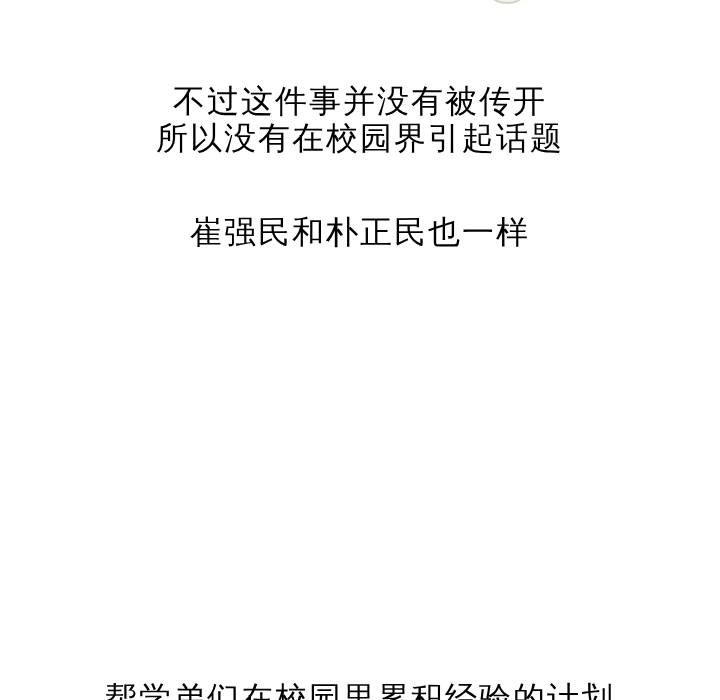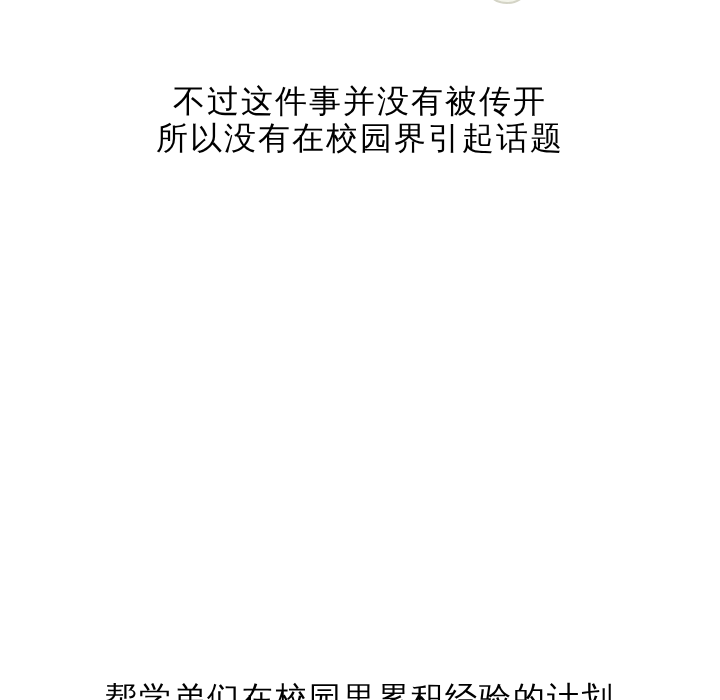--- a/index.html
+++ b/index.html
@@ -53,17 +53,18 @@
 <body>
 
 <div class="page">
 
   <div class="circle-fragment"></div>
 
   <div class="narration line-top-1">不过这件事并没有被传开</div>
 
   <div class="narration line-top-2">所以没有在校园界引起话题</div>
 
+  <div class="narration line-top-3">崔强民和朴正民也一样</div>
 
 
   <div class="narration line-bottom-2">帮学弟们在校园里累积经验的计划</div>
 
 </div>
 
 </body></html>

